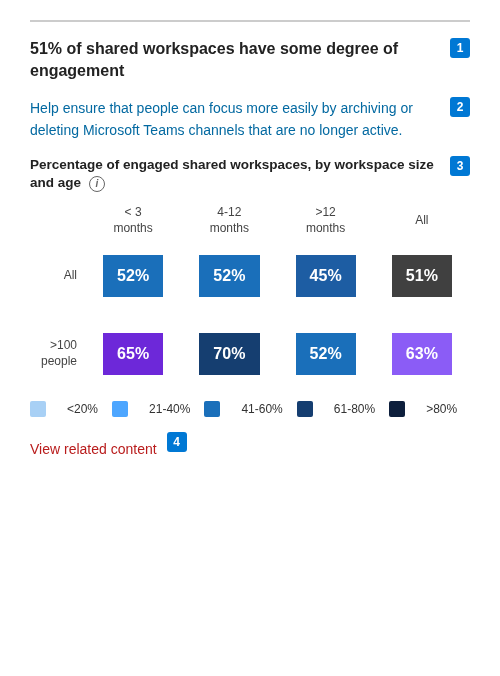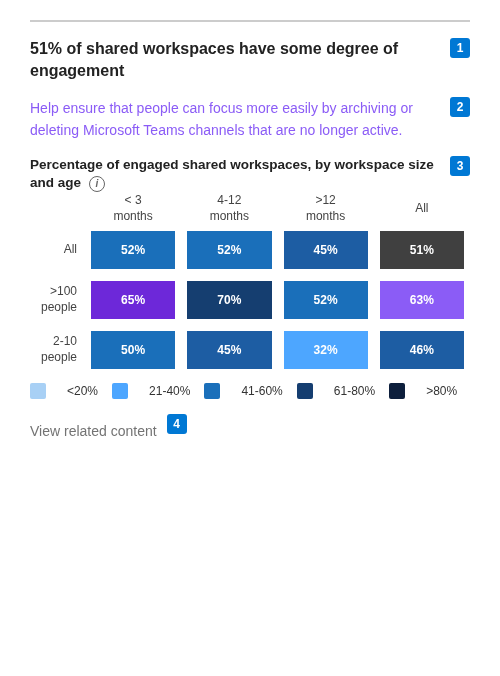--- a/index.html
+++ b/index.html
@@ -36,29 +36,30 @@
       justify-content: center;
     }
     .heading {
       font-size: 16px;
       font-weight: 700;
       line-height: 1.4;
       padding-right: 28px;
     }
     .subtext {
       font-size: 14px;
-      color: #8b5cf6;
+      color: #0369a1;
       line-height: 1.6;
       padding-right: 28px;
     }
     .chart-title {
       font-size: 13.5px;
       font-weight: 700;
       line-height: 1.4;
       padding-right: 28px;
+      margin-bottom: 12px;
     }
     .info-icon {
       display: inline-flex;
       align-items: center;
       justify-content: center;
       width: 16px;
       height: 16px;
       border-radius: 50%;
       border: 1.5px solid #666;
       font-size: 10px;
@@ -87,24 +88,24 @@
       padding-right: 8px;
       font-size: 12px;
       color: #444;
       width: 55px;
       vertical-align: middle;
       line-height: 1.3;
     }
     .cell-box {
       color: #fff;
       font-weight: 700;
-      font-size: 12px;
+      font-size: 16px;
       padding: 12px 4px;
       display: block;
-      margin: 6px;
+      margin: 18px;
     }
     .col-header {
       font-size: 12px;
       color: #444;
       padding: 6px 4px 4px 4px;
       text-align: center;
       line-height: 1.3;
     }
     .legend {
       display: flex;
@@ -120,21 +121,21 @@
       font-size: 12px;
       color: #333;
     }
     .legend-box {
       width: 16px;
       height: 16px;
       border-radius: 2px;
       flex-shrink: 0;
     }
     .view-link {
-      color: #737373;
+      color: #b91c1c;
       font-size: 14px;
       text-decoration: none;
       cursor: pointer;
       display: inline-flex;
       align-items: center;
       gap: 8px;
       margin-top: 14px;
     }
   </style>
 </head>
@@ -193,35 +194,20 @@
           <td>
             <span class="cell-box" style="background: rgb(21, 62, 112);">70%</span>
           </td>
           <td>
             <span class="cell-box" style="background: rgb(26, 111, 186);">52%</span>
           </td>
           <td>
             <span class="cell-box" style="background: #8b5cf6;">63%</span>
           </td>
         </tr>
-        <tr>
-          <td class="row-label">2-10 people</td>
-          <td>
-            <span class="cell-box" style="background: rgb(26, 111, 186);">50%</span>
-          </td>
-          <td>
-            <span class="cell-box" style="background: rgb(29, 93, 163);">45%</span>
-          </td>
-          <td>
-            <span class="cell-box" style="background: rgb(77, 166, 255);">32%</span>
-          </td>
-          <td>
-            <span class="cell-box" style="background: rgb(29, 93, 163);">46%</span>
-          </td>
-        </tr>
       </tbody>
   </table>
 
   <div class="legend" id="legend-container">
       <div class="legend-item">
         <div class="legend-box" style="background: rgb(168, 208, 245);"></div>
         <span>&lt;20%</span>
       </div>
       <div class="legend-item">
         <div class="legend-box" style="background: rgb(77, 166, 255);"></div>

